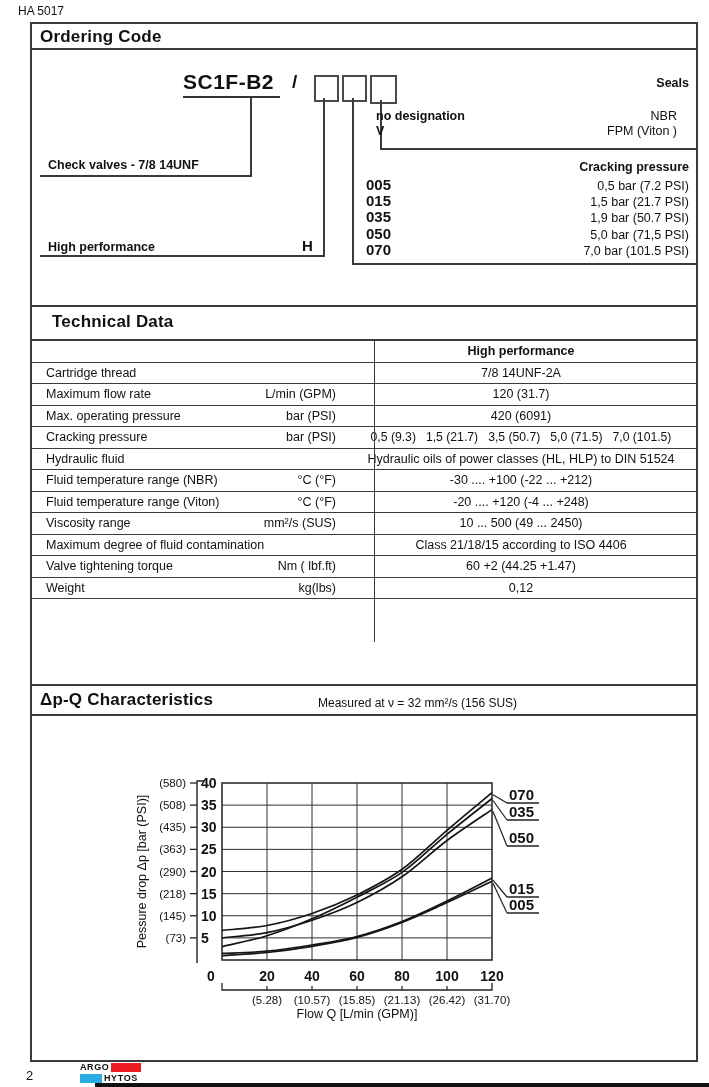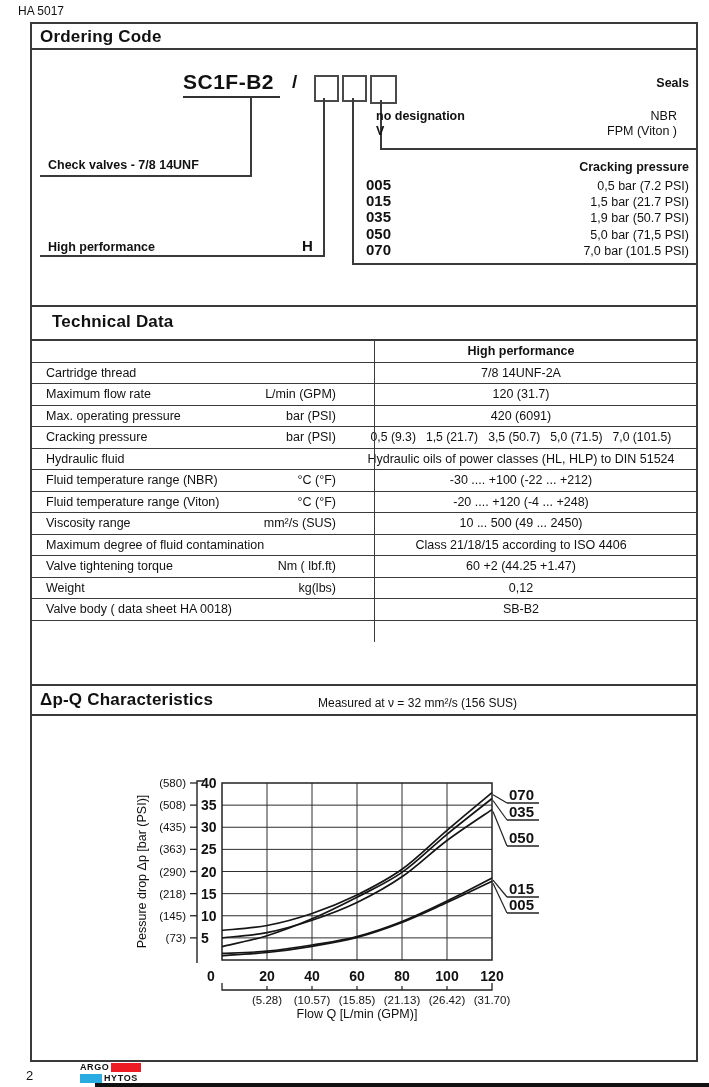--- a/index.html
+++ b/index.html
@@ -192,27 +192,20 @@
           <span>Nm ( lbf.ft)</span>
         </div>
         <div class="t-right">60 +2 (44.25 +1.47)</div>
       </div>
       <div class="t-row">
         <div class="t-left">
           <span>Weight</span>
           <span>kg(lbs)</span>
         </div>
         <div class="t-right">0,12</div>
-      </div>
-      <div class="t-row">
-        <div class="t-left">
-          <span>Valve body  ( data sheet HA 0018)</span>
-          <span></span>
-        </div>
-        <div class="t-right">SB-B2</div>
       </div>
     </div>
 
   <div class="hline" style="left:30px;top:684px;width:668px;"></div>
   <div class="sec-title" style="left:40px;top:690px;">Δp-Q Characteristics</div>
   <div class="subtitle">Measured at ν = 32 mm²/s (156 SUS)</div>
   <div class="hline" style="left:30px;top:714px;width:668px;"></div>
 
   <svg id="chart" class="abs" style="left:130px;top:770px;" width="440" height="260" viewBox="0 0 440 260">
       <line x1="137" y1="13" x2="137" y2="190" stroke="#2e2e2e" stroke-width="1"></line>

